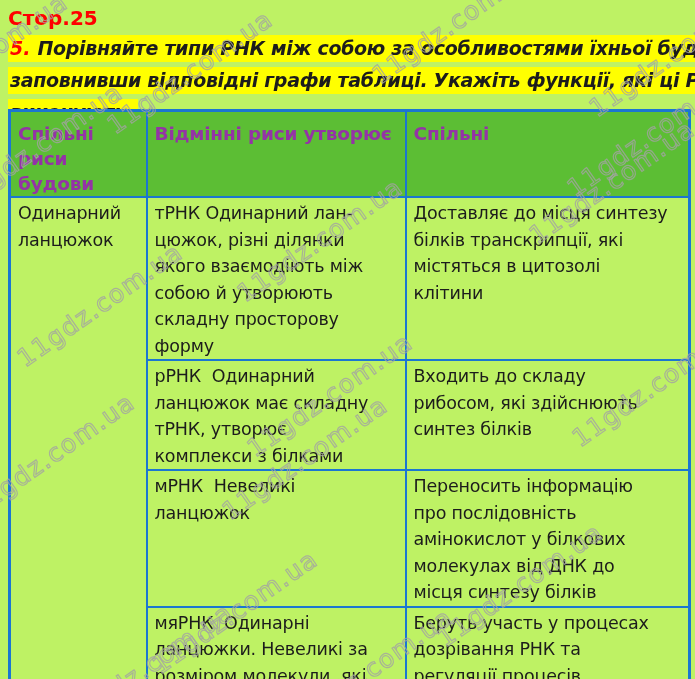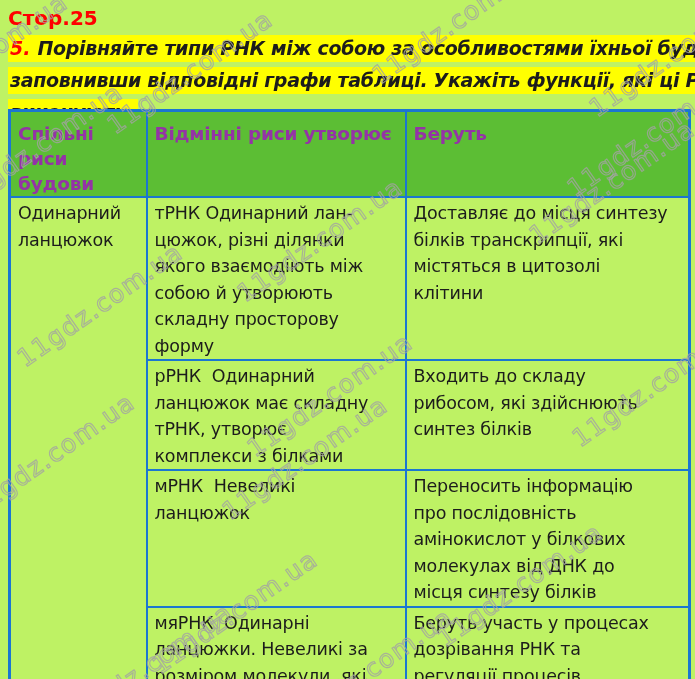--- a/index.html
+++ b/index.html
@@ -79,21 +79,21 @@
   <table class="rna">
     <colgroup>
       <col style="width:137px">
       <col style="width:259px">
       <col style="width:284px">
     </colgroup>
     <tbody>
         <tr style="height:51px">
       <th>Спільні риси будови</th>
       <th>Відмінні риси утворює</th>
-      <th>Беруть</th>
+      <th>Спільні</th>
     </tr>
     <tr style="height:159px">
       <td rowspan="4">Одинарний
 ланцюжок</td>
       <td>тРНК Одинарний лан-
 цюжок, різні ділянки
 якого взаємодіють між
 собою й утворюють
 складну просторову
 форму</td>

